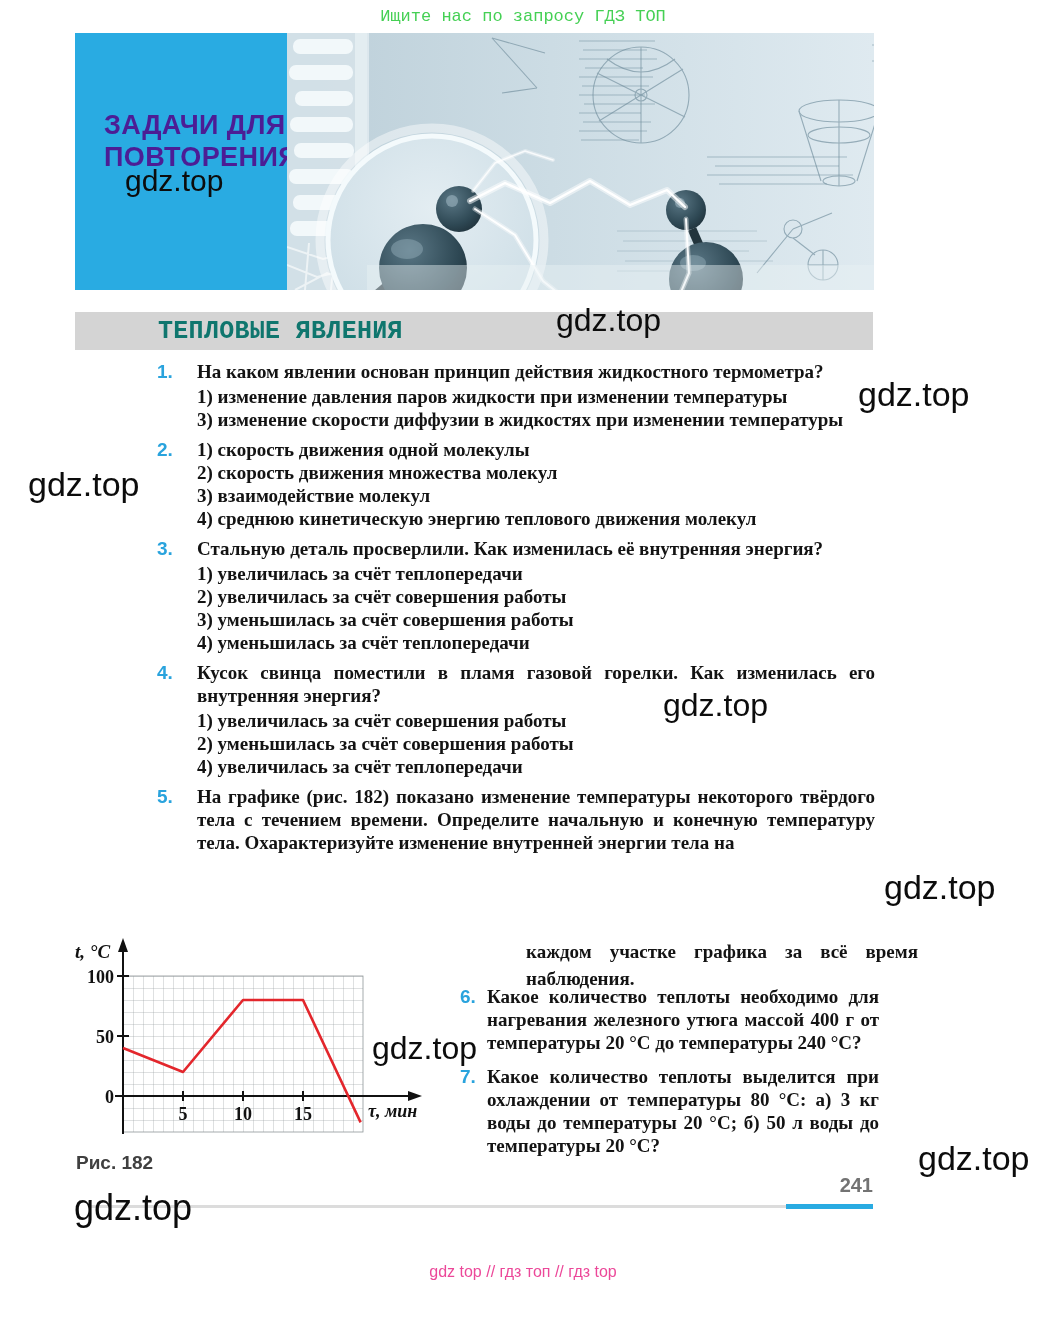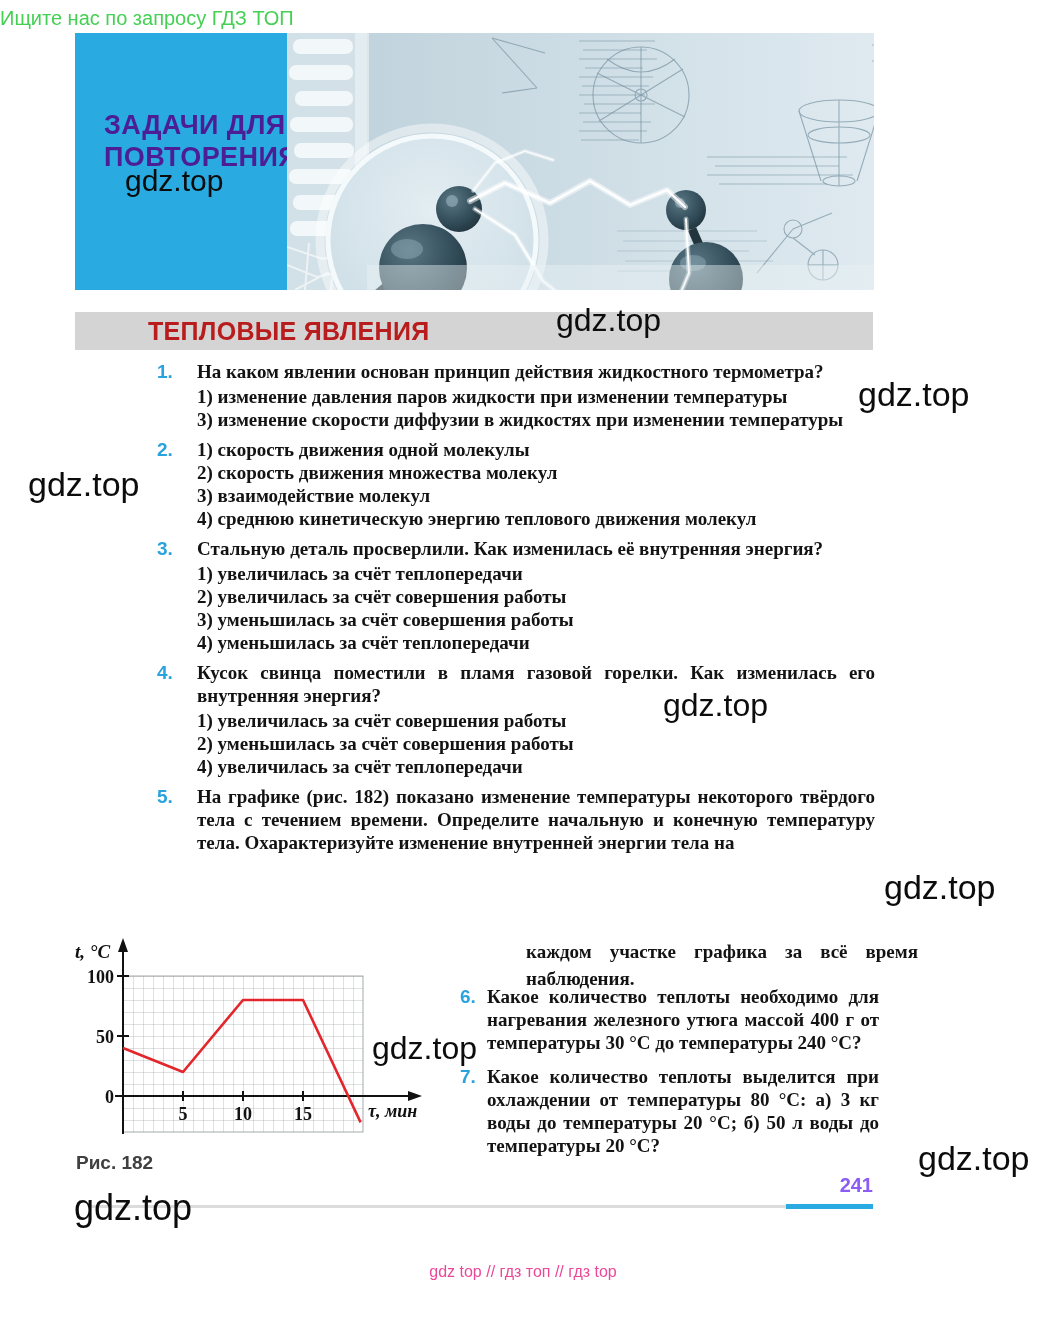--- a/index.html
+++ b/index.html
@@ -1,53 +1,53 @@
 <!DOCTYPE html>
 <html><head>
 <meta charset="utf-8">
 <style>
   html,body{margin:0;padding:0;background:#fff;}
   body{width:1046px;height:1320px;position:relative;overflow:hidden;
        font-family:"Liberation Serif","DejaVu Serif",serif;color:#131313;}
   
-  .top-banner{position:absolute;top:7px;left:0;width:100%;text-align:left;
-      font-family:Liberation Sans, sans-serif;font-size:20px;color:#45d054;}
+  .top-banner{position:absolute;top:7px;left:0;width:100%;text-align:center;
+      font-family:Liberation Mono, monospace;font-size:17px;color:#45d054;}
   
   .banner{position:absolute;left:75px;top:33px;width:799px;height:257px;overflow:hidden;}
   .blue-box{position:absolute;left:0;top:0;width:212px;height:257px;background:#29abe2;}
   .blue-title{position:absolute;left:29px;top:76px;color:#4c1d95;
       font-family:"Liberation Sans",sans-serif;font-weight:bold;font-size:27px;line-height:32px;letter-spacing:.4px;}
   .banner-art{position:absolute;left:212px;top:0;}
   
   .wm{position:absolute;font-family:"Liberation Sans",sans-serif;color:#0c0c0c;
       font-size:32px;line-height:32px;white-space:nowrap;z-index:40;}
   
   .section-bar{position:absolute;left:75px;top:312px;width:798px;height:38px;background:#d4d4d4;}
-  .section-title{position:absolute;left:73px;top:5px;font-family:Liberation Sans, sans-serif;
-      font-weight:800;font-size:25px;letter-spacing:.3px;color:#b91c1c;}
+  .section-title{position:absolute;left:83px;top:5px;font-family:Liberation Mono, monospace;
+      font-weight:800;font-size:25px;letter-spacing:.3px;color:#0f766e;}
   
   .questions{position:absolute;left:145px;top:360px;width:730px;}
   .q{position:relative;padding-left:52px;margin-bottom:7px;
      font-size:19px;line-height:23px;font-weight:bold;}
   .q-num{position:absolute;left:12px;top:0;font-family:"Liberation Sans",sans-serif;
      color:#29a3dd;font-size:19px;}
   .q-text{text-align:justify;margin-bottom:2px;}
   .q-opt{text-align:justify;}
   .q5-cont{position:absolute;left:487px;top:938px;width:392px;
      font-size:19px;line-height:27px;font-weight:bold;text-align:justify;margin-left:39px;}
   .col-right{position:absolute;left:460px;top:985px;width:419px;}
   .col-right .q{padding-left:27px;margin-bottom:11px;}
   .col-right .q-num{left:0;}
   
   .chart-svg{position:absolute;left:58px;top:933px;}
   .fig-caption{position:absolute;left:76px;top:1152px;
      font-family:"Liberation Sans",sans-serif;font-weight:bold;font-size:19px;color:#404040;}
   
   .page-num{position:absolute;left:789px;top:1174px;width:84px;text-align:right;
-     font-family:"Liberation Sans",sans-serif;font-weight:bold;font-size:20px;color:#8b5cf6;}
+     font-family:"Liberation Sans",sans-serif;font-weight:bold;font-size:20px;color:#737373;}
   .rule{position:absolute;left:90px;top:1205px;width:783px;height:3px;background:#dcdcdc;}
   .rule-accent{position:absolute;right:0;top:-1px;width:87px;height:5px;background:#29abe2;}
   .links{position:absolute;left:0;top:1263px;width:100%;text-align:center;
      font-family:"Liberation Sans",sans-serif;font-size:16px;color:#ec4899;}
   svg text{font-family:"Liberation Serif","DejaVu Serif",serif;}
 </style>
 </head>
 <body>
 
 <div class="top-banner">Ищите нас по запросу ГДЗ ТОП</div>
@@ -250,21 +250,21 @@
   </g>
   <text x="17" y="25" font-size="19" font-weight="bold" font-style="italic" fill="#111111">t, °C</text>
   <text x="310" y="184" font-size="18" font-weight="bold" font-style="italic" fill="#111111">τ,  мин</text>
   <polyline fill="none" stroke="#e3262c" stroke-width="2.6" stroke-linejoin="round" points="65.0,115.0 125.0,139.0 185.0,67.0 245.0,67.0 302.6,189.4"></polyline>
 </svg>
 <div class="fig-caption">Рис. 182</div>
 
 <div class="col-right">
   <div class="q">
     <span class="q-num">6.</span>
-    <div class="q-text">Какое количество теплоты необходимо для нагревания железного утюга массой 400 г от температуры 30 °С до температуры 240 °С?</div>
+    <div class="q-text">Какое количество теплоты необходимо для нагревания железного утюга массой 400 г от температуры 20 °С до температуры 240 °С?</div>
   </div>
   <div class="q">
     <span class="q-num">7.</span>
     <div class="q-text">Какое количество теплоты выделится при охлаждении от температуры 80 °С: а) 3 кг воды до температуры 20 °С; б) 50 л воды до температуры 20 °С?</div>
   </div>
 </div>
 
 <div class="page-num">241</div>
 <div class="rule">
   <div class="rule-accent"></div>

